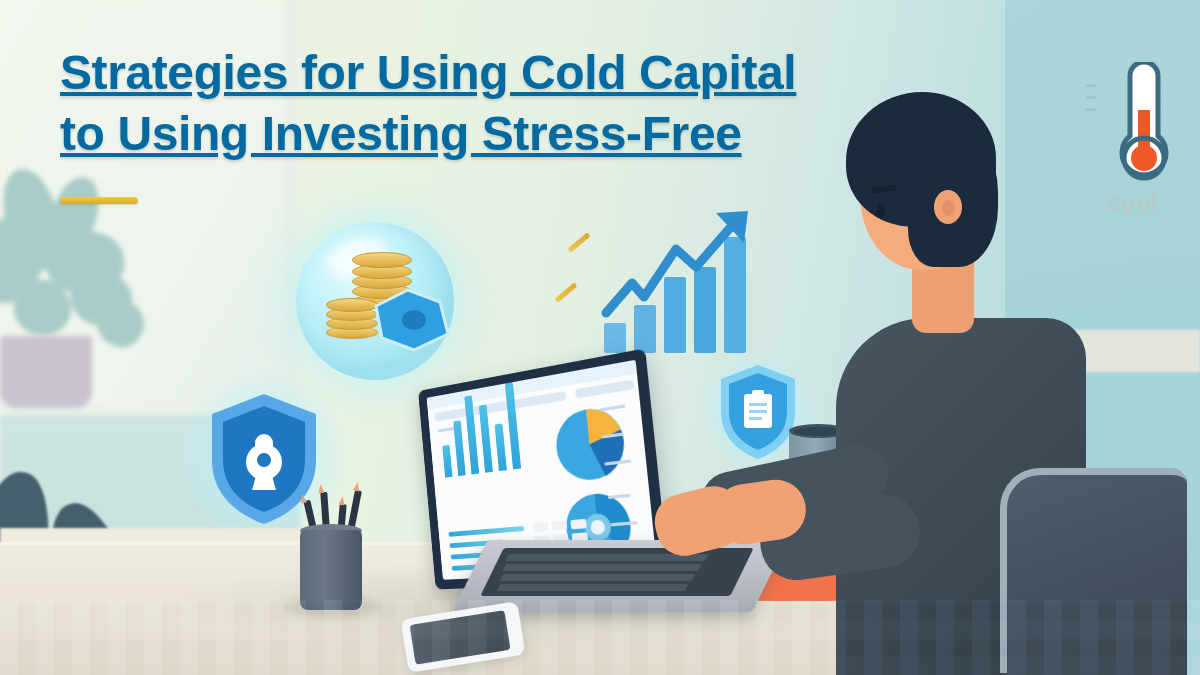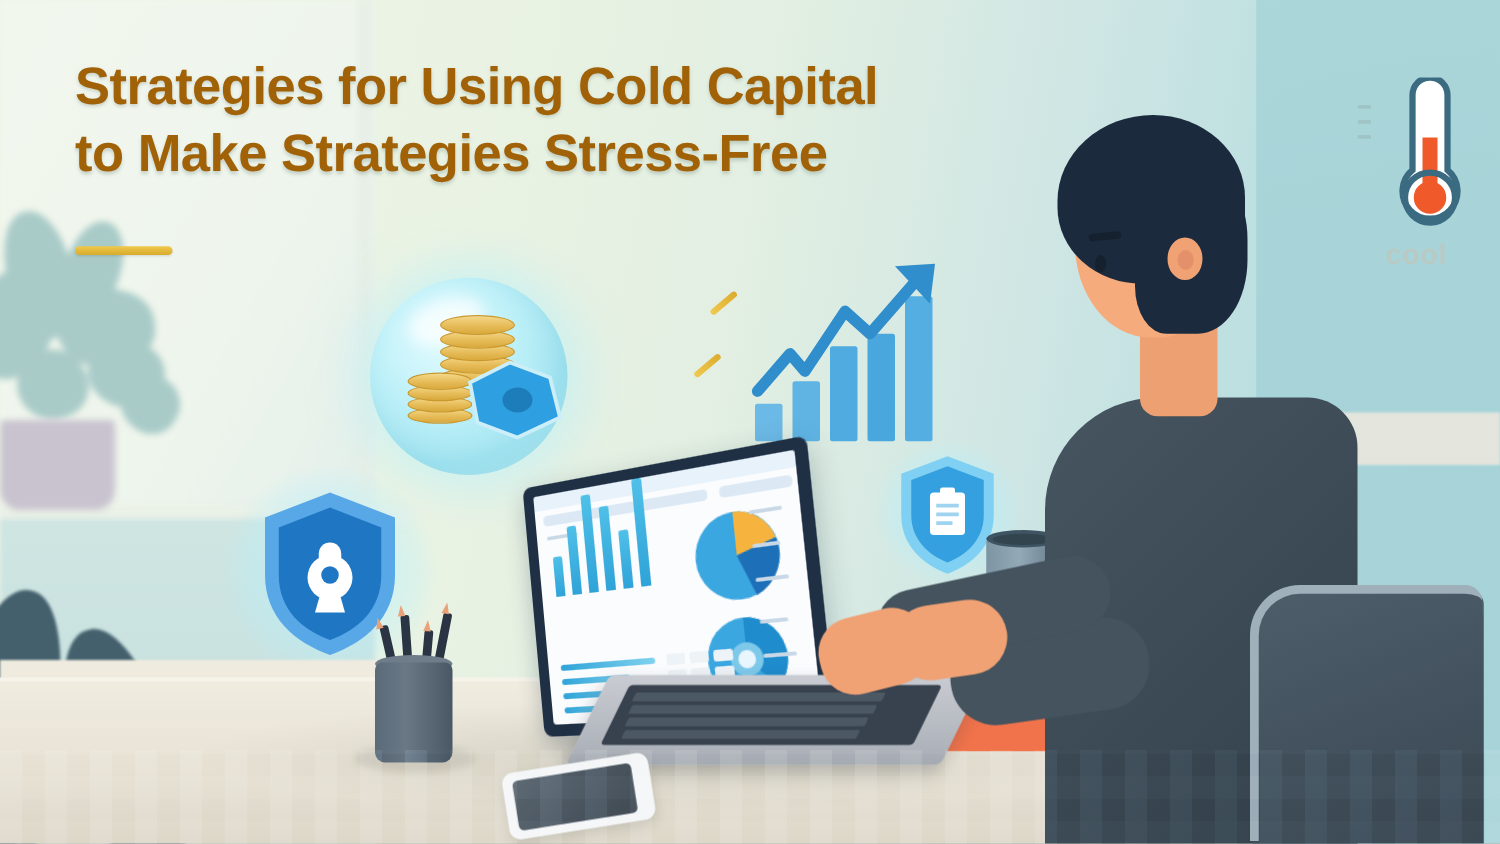--- a/index.html
+++ b/index.html
@@ -30,22 +30,22 @@
 
   .plant{position:absolute;filter:blur(2.6px);}
   .leaf{position:absolute;background:#a9cbc8;border-radius:50% 50% 46% 54%;}
   .pot{position:absolute;left:0px;top:336px;width:92px;height:72px;
     background:#c9c3cf;border-radius:4px 4px 16px 16px;filter:blur(2.6px);}
 
   .fg-leaf{position:absolute;background:#44606d;border-radius:50% 50% 46% 54%;filter:blur(1.2px);}
 
   
   .title{position:absolute;left:60px;top:42px;width:780px;
-    font-size:42px;line-height:1.28;font-weight:800;color:#a16207;
-    letter-spacing:-.4px;text-shadow:0 2px 3px rgba(120,140,130,.35);}
+    font-size:48px;line-height:1.28;font-weight:800;color:#0369a1;
+    letter-spacing:-.4px;text-shadow:0 2px 3px rgba(120,140,130,.35);text-decoration:underline;}
   .title-rule{position:absolute;left:60px;top:197px;width:78px;height:7px;
     border-radius:4px;background:linear-gradient(180deg,#efc84c,#d8ab2c);
     box-shadow:0 1px 2px rgba(0,0,0,.12);}
 
   
   .thermo-wrap{position:absolute;left:1078px;top:62px;width:110px;height:165px;}
   .thermo-label{position:absolute;left:0;top:128px;width:110px;text-align:center;
     font-size:23px;font-weight:600;color:#b9c9c4;letter-spacing:.5px;}
   .thermo-ticks{position:absolute;left:8px;top:22px;}
   .tick{width:11px;height:3px;background:#9dbfc0;border-radius:2px;margin-bottom:9px;opacity:.8;}
@@ -202,21 +202,21 @@
     <div class="leaf" style="left:96px; top:300px; width:48px; height:46px;  transform:rotate(30deg);"></div>
   </div>
   <div class="pot"></div>
 
   <div class="fg-leaf" style="left:-40px;top:470px;width:82px;height:230px;transform:rotate(12deg);"></div>
   <div class="fg-leaf" style="left:60px;top:500px;width:78px;height:210px;transform:rotate(-16deg);"></div>
   <div class="fg-leaf" style="left:-80px;top:560px;width:120px;height:160px;transform:rotate(34deg);opacity:.9;"></div>
 
   <div class="title">
     <div>Strategies for Using Cold Capital</div>
-    <div>to Make Strategies Stress-Free</div>
+    <div>to Using Investing Stress-Free</div>
   </div>
   <div class="title-rule"></div>
 
   <div class="thermo-wrap">
     <div class="thermo-ticks">
       <div class="tick"></div>
       <div class="tick"></div>
       <div class="tick"></div>
     </div>
     <svg width="110" height="130" style="position:absolute;left:16px;top:0;">

